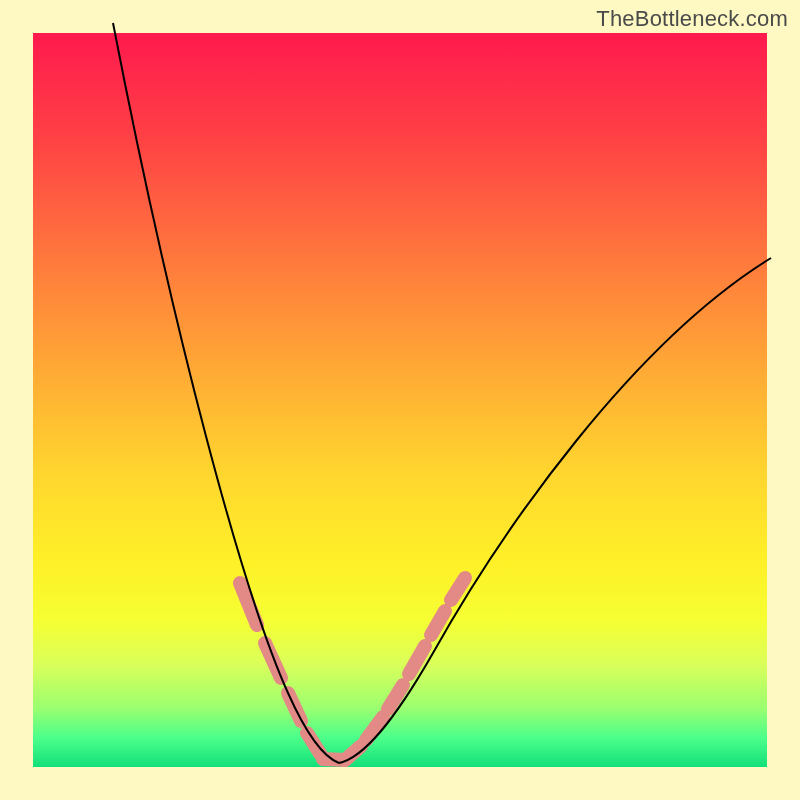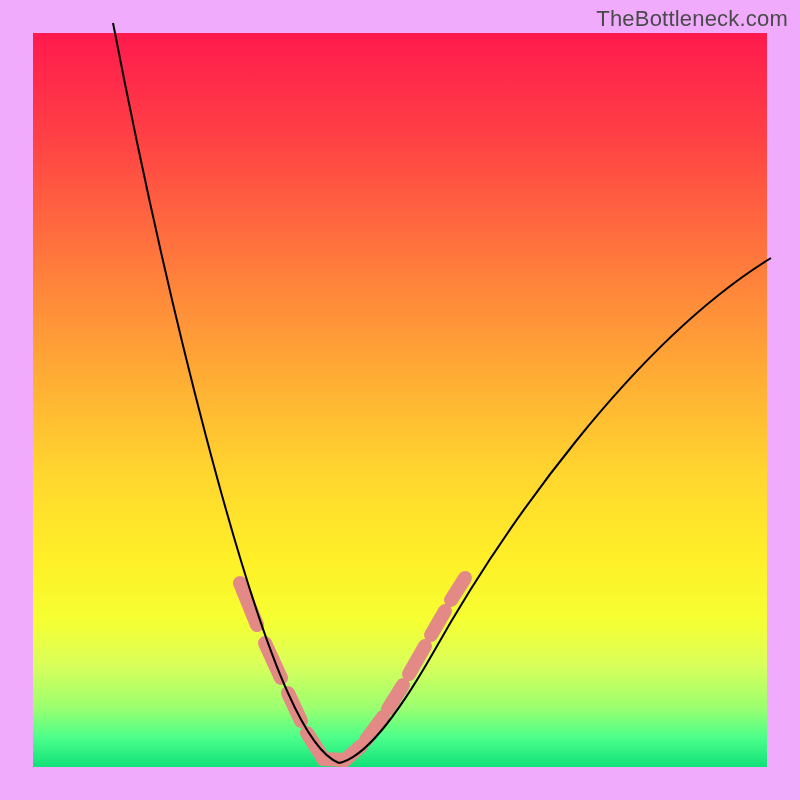--- a/index.html
+++ b/index.html
@@ -10,21 +10,21 @@
     overflow: hidden;
     background: #000;
     font-family: Arial, Helvetica, sans-serif;
   }
   .frame {
     position: absolute;
     left: 0;
     top: 0;
     width: 800px;
     height: 800px;
-    background: #f0abfc;
+    background: #fef9c3;
   }
   .plot-area {
     position: absolute;
     left: 33px;
     top: 33px;
     width: 734px;
     height: 734px;
     
     background: linear-gradient(to bottom,
       #ff1a4d 0%,

